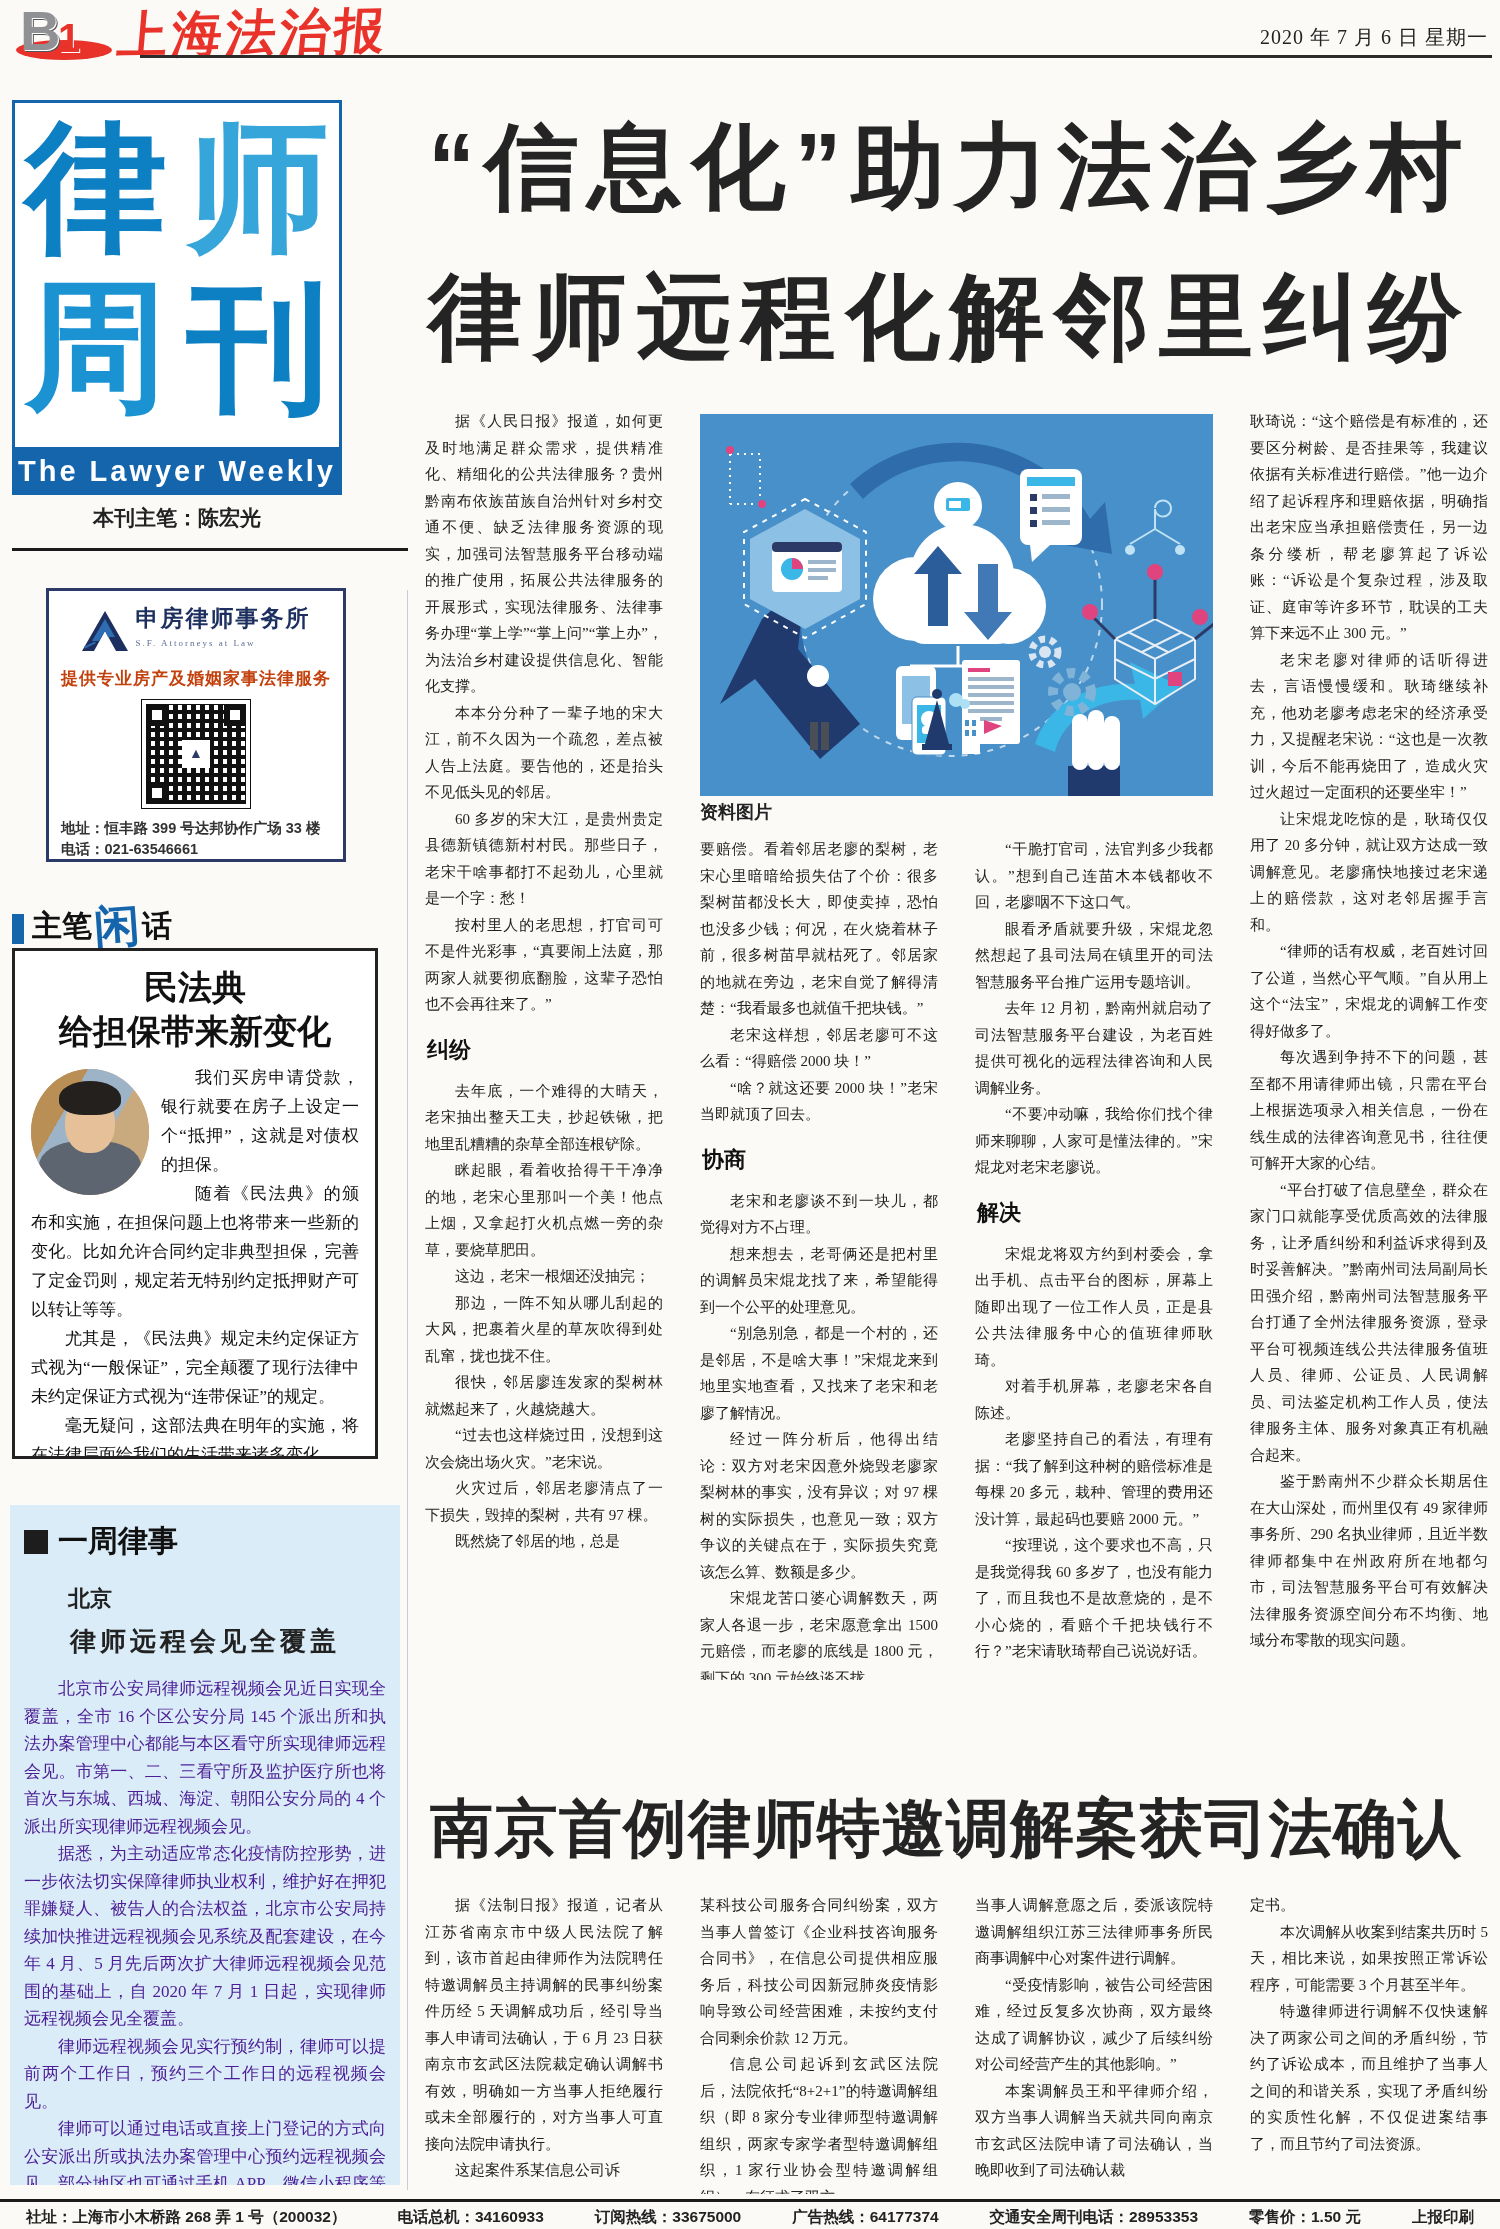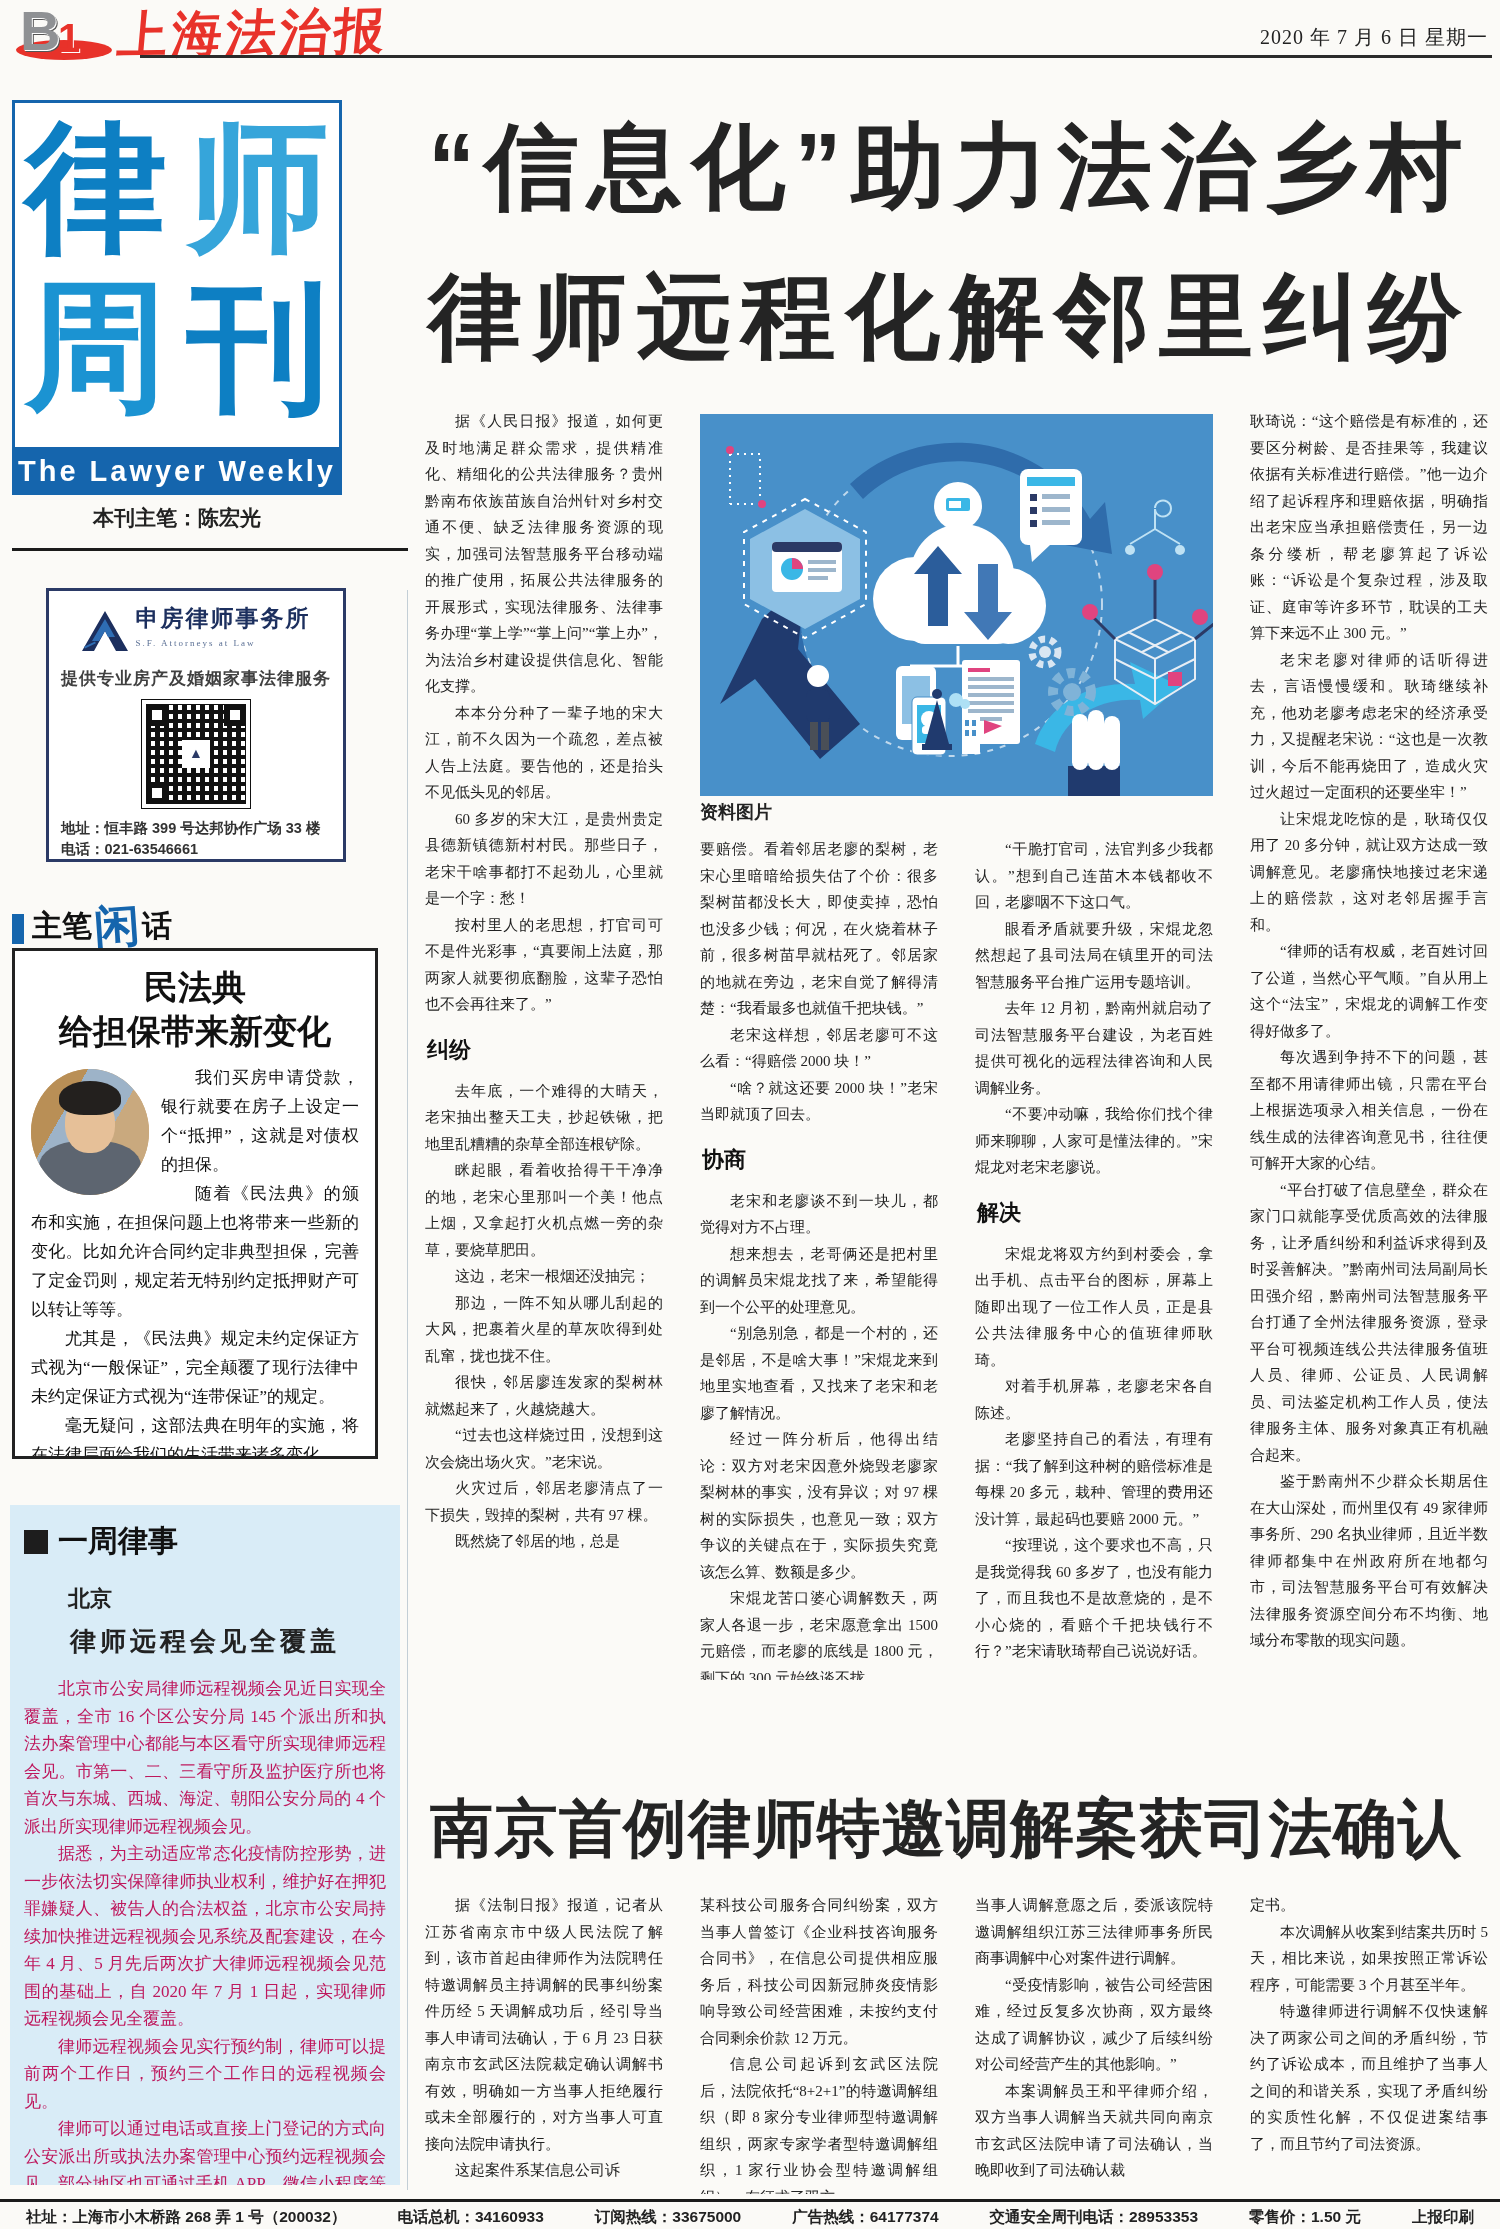--- a/index.html
+++ b/index.html
@@ -32,21 +32,21 @@
   .sidebar-rule{position:absolute;left:12px;top:548px;width:396px;border-top:3px solid #1b1b1b;}
   .v-divider{position:absolute;left:407px;top:590px;width:0;height:1600px;border-left:1px solid #c3ced6;}
 
   
   .ad-box{position:absolute;left:46px;top:588px;width:300px;height:274px;border:3px solid #2b3a66;
           background:#fff;box-sizing:border-box;text-align:center;}
   .ad-logo-row{margin-top:16px;display:flex;justify-content:center;align-items:center;gap:8px;}
   .ad-mark{width:46px;height:40px;flex:0 0 auto;}
   .ad-name{font-size:23px;letter-spacing:2px;color:#1c2f5e;font-weight:700;text-align:left;line-height:24px;}
   .ad-name small{display:block;font-size:9px;letter-spacing:2px;color:#5a6f94;font-weight:400;}
-  .ad-slogan{margin-top:12px;color:#404040;font-weight:700;font-size:17px;letter-spacing:1px;
+  .ad-slogan{margin-top:12px;color:#c2410c;font-weight:700;font-size:17px;letter-spacing:1px;
              font-family:"Liberation Sans","DejaVu Sans",sans-serif;}
   .qr{position:relative;width:100px;height:100px;margin:10px auto 0;border:4px solid #fff;outline:1px solid #111;
       background-image:
         repeating-linear-gradient(0deg,#111 0 4px,transparent 4px 9px),
         repeating-linear-gradient(90deg,#111 0 5px,#fff 5px 9px);}
   .qr i{position:absolute;width:22px;height:22px;background:#fff;border:6px solid #111;box-sizing:border-box;}
   .qr i.tl{left:0;top:0;} .qr i.tr{right:0;top:0;} .qr i.bl{left:0;bottom:0;}
   .qr .qr-logo{position:absolute;left:36px;top:36px;width:28px;height:28px;background:#fff;
                display:flex;align-items:center;justify-content:center;color:#2b3a66;font-size:14px;}
   .ad-addr{margin-top:10px;text-align:left;padding:0 12px;font-family:"Liberation Sans","DejaVu Sans",sans-serif;
@@ -73,21 +73,21 @@
   
   .wk{position:absolute;left:10px;top:1505px;width:390px;height:680px;background:#d9ecf7;
       box-sizing:border-box;padding:16px 14px 0 14px;overflow:hidden;}
   .wk-header{display:flex;align-items:center;margin-bottom:22px;}
   .wk-bullet{width:24px;height:24px;background:#1d1d1d;margin-right:10px;}
   .wk-title{font-family:"Liberation Sans","DejaVu Sans",sans-serif;font-size:30px;font-weight:700;color:#111;}
   .wk-region{font-family:"Liberation Sans","DejaVu Sans",sans-serif;font-size:22px;font-weight:700;color:#222;
              margin:6px 0 10px 44px;}
   .wk-sub{font-family:"Liberation Sans","DejaVu Sans",sans-serif;font-size:26px;font-weight:700;color:#222;
           text-align:center;letter-spacing:4px;margin-bottom:16px;}
-  .wk-body p{margin:0;font-size:17px;line-height:27.5px;text-align:justify;text-indent:2em;color:#be185d;}
+  .wk-body p{margin:0;font-size:17px;line-height:27.5px;text-align:justify;text-indent:2em;color:#4c1d95;}
 
   
   .headline{position:absolute;left:428px;top:92px;width:1032px;
             font-family:"Liberation Sans","DejaVu Sans",sans-serif;font-weight:900;color:#242424;}
   .headline div{font-size:94px;line-height:150px;text-align:justify;text-align-last:justify;letter-spacing:-2px;white-space:nowrap;}
   .acol{position:absolute;overflow:hidden;}
   .acol p{margin:0;font-size:15px;line-height:26.5px;text-align:justify;text-indent:2em;color:#222;}
   .acol p.cont{text-indent:0;}
   .acol h3.subhead{font-family:Liberation Serif, serif;font-size:22px;font-weight:700;
                    color:#111;margin:17px 0 13px 2px;}

